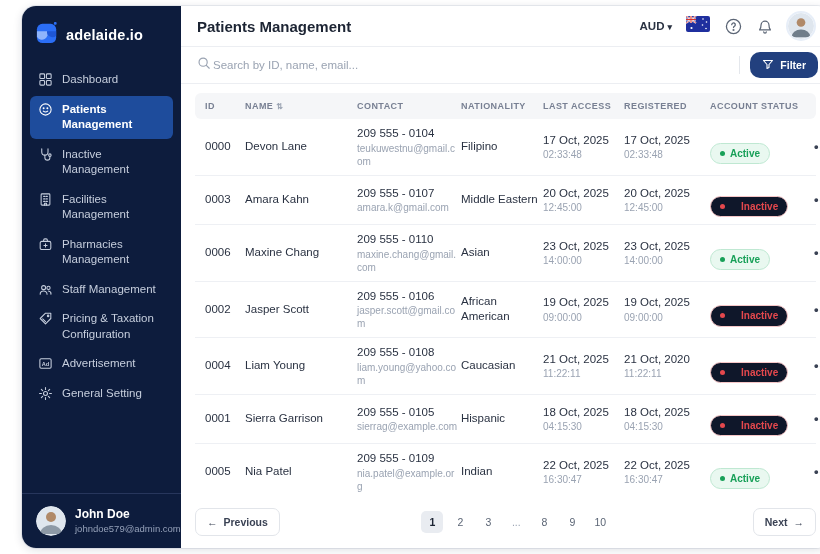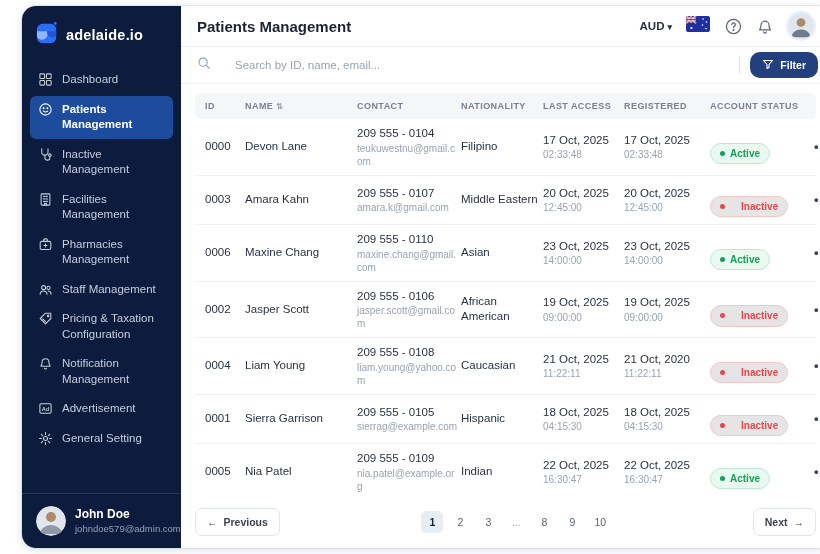--- a/index.html
+++ b/index.html
@@ -26,42 +26,42 @@
   
   .main { flex:1; display:flex; flex-direction:column; background:#fff; min-width:0; }
   .topbar { height:41px; display:flex; align-items:center; padding:0 16px; border-bottom:1px solid #eceef2; flex-shrink:0; }
   .page-title { font-size:15px; font-weight:bold; color:#1c2433; }
   .topbar-right { margin-left:auto; display:flex; align-items:center; gap:14px; }
   .currency { font-size:11.5px; color:#2a3242; font-weight:bold; display:flex; align-items:flex-end; gap:3px; cursor:pointer; }
   .currency .caret { font-size:9px; color:#2a3242; }
   .icon-btn { width:18px; height:18px; display:flex; align-items:center; justify-content:center; cursor:pointer; color:#5b6575; }
 
   .toolbar { height:37px; display:flex; align-items:center; padding:0 12px 0 16px; border-bottom:1px solid #eceef2; flex-shrink:0; }
-  .search-box { display:flex; align-items:center; gap:24px; flex:1; }
+  .search-box { display:flex; align-items:center; gap:2px; flex:1; }
   .search-box input { border:none; outline:none; font-size:11.5px; color:#2a3242; width:100%; font-family:"Liberation Sans", sans-serif; }
   .search-box input::placeholder { color:#9aa3b2; }
   .toolbar-sep { width:1px; height:18px; background:#e4e7ec; margin:0 10px; }
   .filter-btn { background:#22407e; color:#fff; border:none; border-radius:10px; font-size:10.5px; font-weight:bold;
                 padding:6px 12px; display:flex; align-items:center; gap:6px; cursor:pointer; font-family:"Liberation Sans", sans-serif; }
 
   .table-wrap { flex:1; padding:9px 14px 0 14px; overflow:hidden; }
   .tgrid { display:grid; grid-template-columns:38px 110px 102px 80px 79px 84px 102px 1fr; column-gap:2px; align-items:center; }
   .thead { background:#f5f6f8; border-radius:6px; height:26px; font-size:9px; letter-spacing:.45px; color:#788093;
            font-weight:bold; padding:0 10px; }
   .th { display:flex; align-items:center; gap:3px; }
   .sort-glyph { font-size:8px; color:#9aa3b2; cursor:pointer; }
   .trow { border-bottom:1px solid #eef0f4; padding:7px 10px; min-height:47px; align-items:center; }
   .trow:last-child { border-bottom:none; }
   .cell { font-size:11.5px; color:#2a3242; line-height:1.35; }
   .cell .sub { font-size:10px; color:#9aa3b2; word-break:break-all; line-height:1.3; display:block; }
   .badge { display:inline-flex; align-items:center; gap:5px; font-size:10px; font-weight:bold; border-radius:999px; padding:3px 9px;margin-top:13px; }
   .badge .dot { width:5px; height:5px; border-radius:50%; }
   .badge.active { color:#18a058; background:#e9f8f0; border:1px solid #bfe8d2; }
   .badge.active .dot { background:#18a058; }
-  .badge.inactive { color:#e5484d; background:#e5e5e5; border:1px solid #f6c6c7;gap:16px; }
+  .badge.inactive { color:#e5484d; background:#0f172a; border:1px solid #f6c6c7;gap:16px; }
   .badge.inactive .dot { background:#e5484d; }
   .row-menu { font-size:13px; color:#3a4254; cursor:pointer; text-align:right; padding-right:2px; letter-spacing:1px; font-weight:bold; }
 
   .pagination { display:flex; align-items:center; padding:11px 14px 12px 14px; flex-shrink:0; }
   .pg-btn { display:flex; align-items:center; gap:6px; border:1px solid #e2e5ea; background:#fff; border-radius:7px;
             font-size:10.5px; color:#3a4254; font-weight:bold; padding:7px 11px; cursor:pointer; font-family:"Liberation Sans", sans-serif; }
   .pg-pages { flex:1; display:flex; align-items:center; justify-content:center; gap:6px; }
   .pg-num { min-width:22px; height:22px; display:flex; align-items:center; justify-content:center; font-size:10.5px;
             color:#5b6575; border-radius:5px; cursor:pointer; }
   .pg-num.current { background:#e9ecf1; color:#1c2433; font-weight:bold; }
@@ -148,29 +148,20 @@
         </div>
         <div class="nav-item">
           <span class="ni-icon">
             <svg width="15" height="15" viewBox="0 0 24 24" fill="none" stroke="currentColor" stroke-width="1.7" stroke-linecap="round" stroke-linejoin="round">
               <path d="M3.5 12 L12 3.5 h8.5 V12 L12 20.5 z" transform="rotate(0 12 12)"></path>
               <circle cx="16.2" cy="7.8" r="1.2"></circle>
               <path d="M7.5 12.5 l4.5 4.5"></path>
             </svg>
           </span>
           <span>Pricing &amp; Taxation Configuration</span>
-        </div>
-        <div class="nav-item">
-          <span class="ni-icon">
-            <svg width="15" height="15" viewBox="0 0 24 24" fill="none" stroke="currentColor" stroke-width="1.7" stroke-linecap="round" stroke-linejoin="round">
-              <path d="M6.5 10 a5.5 5.5 0 0 1 11 0 c0 4.5 1.8 5.5 1.8 6.5 H4.7 c0-1 1.8-2 1.8-6.5z"></path>
-              <path d="M10.2 19.5 a1.9 1.9 0 0 0 3.6 0"></path>
-            </svg>
-          </span>
-          <span>Notification Management</span>
         </div>
         <div class="nav-item">
           <span class="ni-icon">
             <svg width="15" height="15" viewBox="0 0 24 24" fill="none" stroke="currentColor" stroke-width="1.7" stroke-linecap="round" stroke-linejoin="round">
               <rect x="3" y="4.5" width="18" height="15" rx="2"></rect>
               <text x="12" y="15.5" text-anchor="middle" font-size="9" font-family="Liberation Sans, sans-serif" font-weight="bold" fill="currentColor" stroke="none">Ad</text>
             </svg>
           </span>
           <span>Advertisement</span>
         </div>

